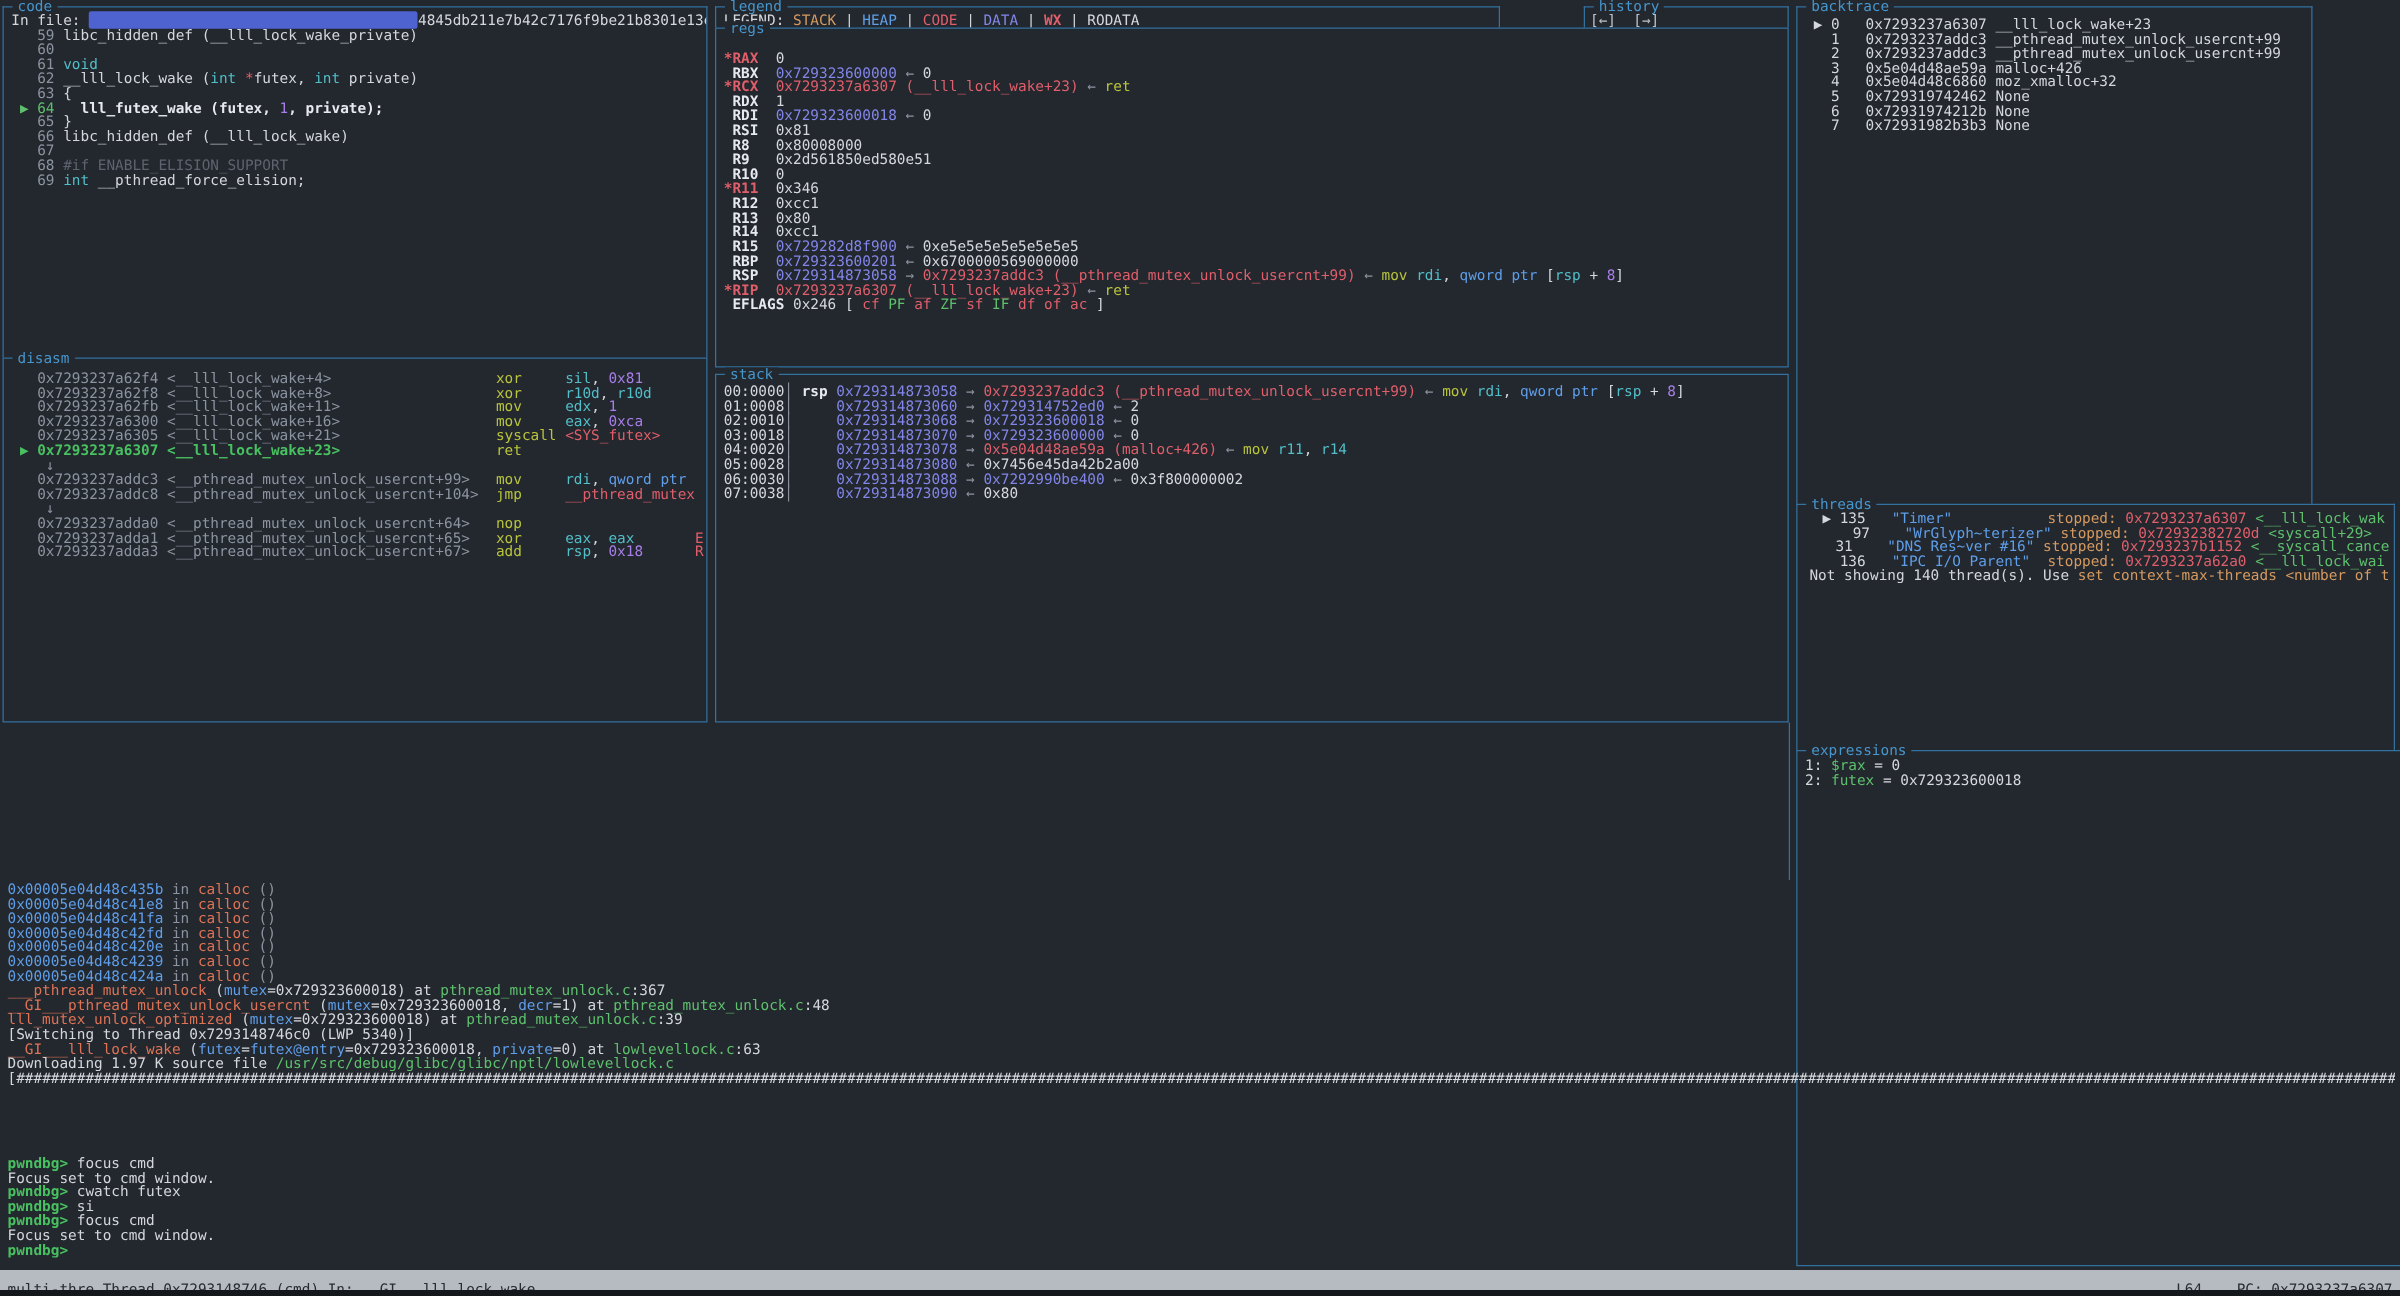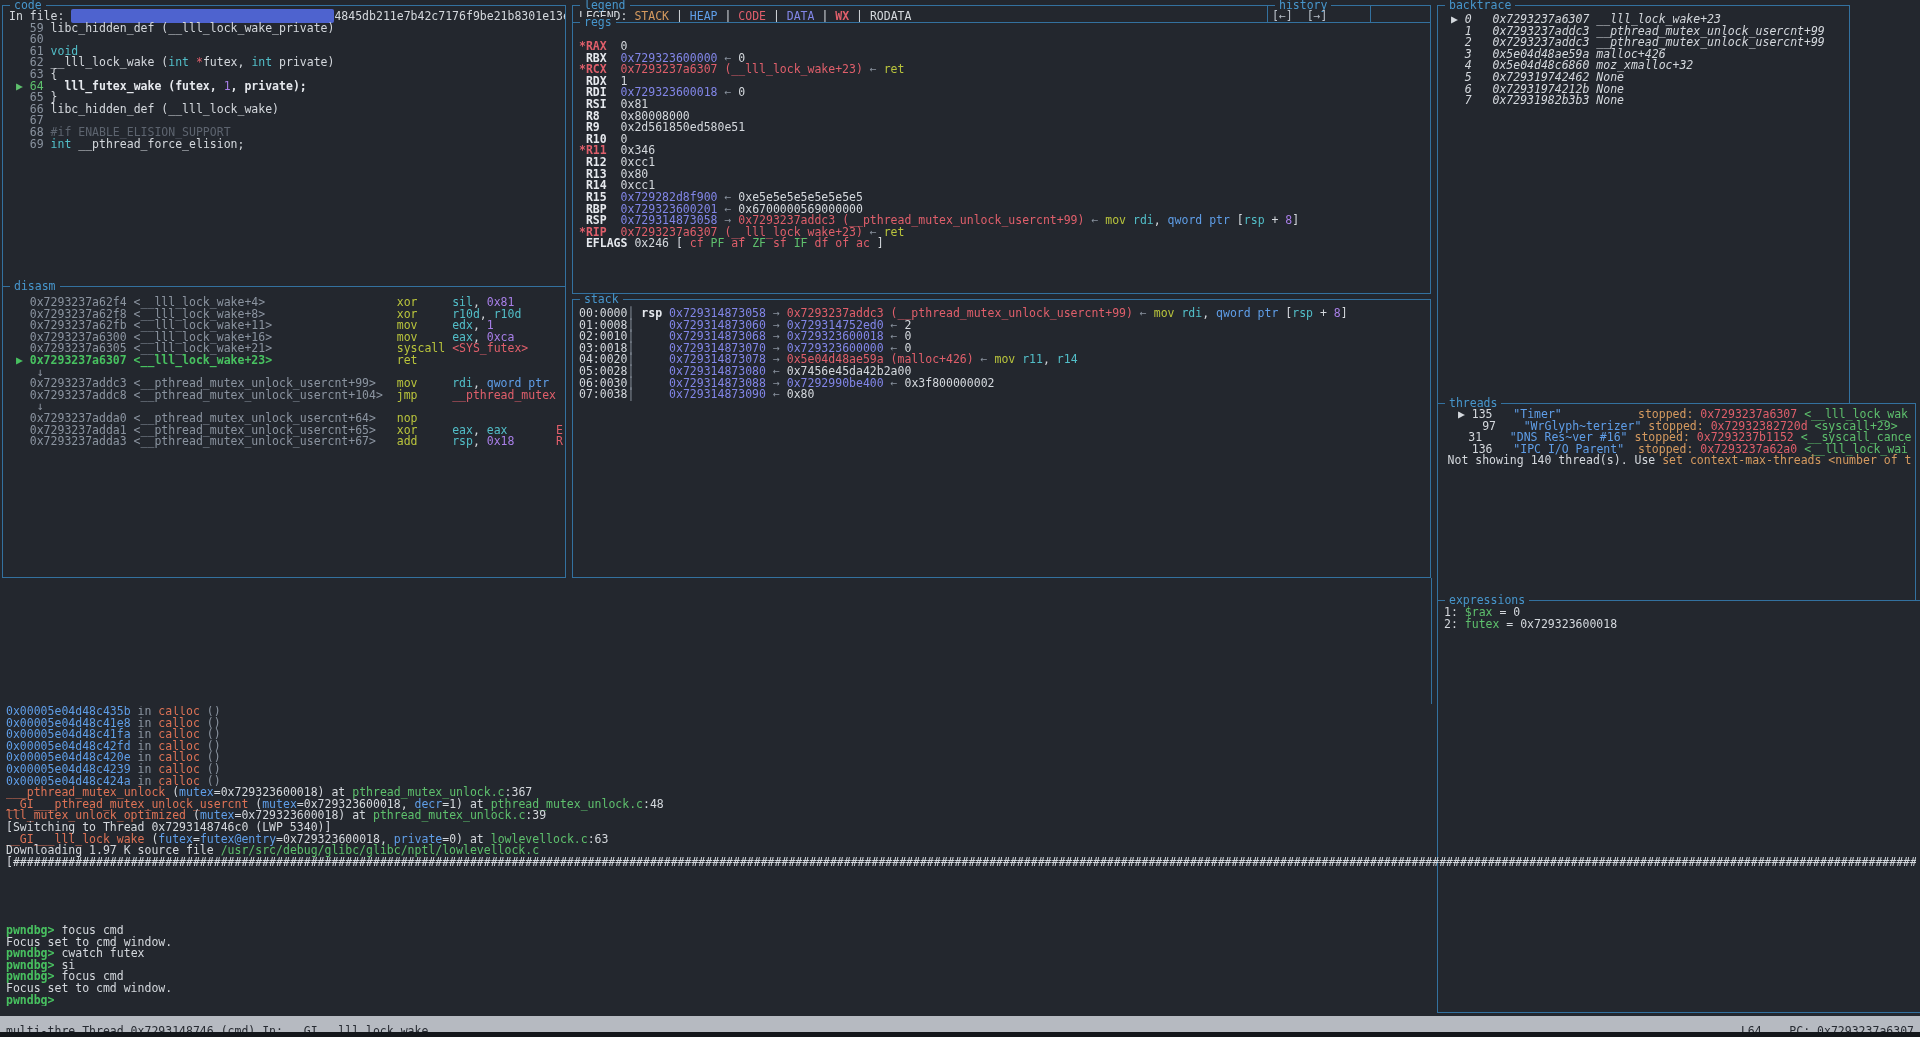--- a/index.html
+++ b/index.html
@@ -25,21 +25,21 @@
   .c-vi { color:#8286e8; }
   .c-pu { color:#a87fe8; }
   .c-wb { color:#e6e9ee; font-weight:bold; }
   .c-rx { background:#4e63cf; border-radius:2px; }
   #out-code      { padding:5px 0 0 6px; }
   #out-legend    { padding:5px 0 0 6px; }
   #out-history   { padding:5px 0 0 4px; color:#b9c0c9; }
   #out-regs      { padding:18px 0 0 6px; }
   #out-disasm    { padding:10px 0 0 6px; }
   #out-stack     { padding:8px 0 0 6px; }
-  #out-backtrace { padding:8px 0 0 6px;font-style:italic; }
+  #out-backtrace { padding:8px 0 0 6px; }
   #out-threads   { padding:5px 0 0 6px; }
   #out-expr      { padding:6px 0 0 6px; }
   #term-output   { position:absolute; left:6px; top:706px; width:1910px; overflow:hidden; }
   #term-prompt   { position:absolute; left:6px; top:925px; width:1910px; overflow:hidden; }
   .vseg { position:absolute; left:1431px; top:578px; height:126px; width:0; border-left:1px solid #33719f; }
   #statusbar { position:absolute; left:0; top:1016px; width:1920px; height:32px; background:#b6bac1; color:#272b32;
                display:flex; justify-content:space-between; align-items:center; padding:0 6px; white-space:pre; }
   #bottomstrip { position:absolute; left:0; top:1032px; width:1920px; height:5px; background:#14171b; }
   .hbtn { cursor:default; }
 </style>
@@ -49,21 +49,21 @@
 <div class="panel nb" style="left:2px;top:5px;width:564px;height:281px;">
   <span class="ptitle">code</span>
   <div class="pcontent" id="out-code"><div class="ln"><span class="c-d">In file: </span><span class="c-rx">                                      </span><span class="c-d">4845db211e7b42c7176f9be21b8301e13e</span></div><div class="ln"><span class="c-g">   59 </span><span class="c-d">libc_hidden_def (__lll_lock_wake_private)</span></div><div class="ln"><span class="c-g">   60</span></div><div class="ln"><span class="c-g">   61 </span><span class="c-cy">void</span></div><div class="ln"><span class="c-g">   62 </span><span class="c-d">__lll_lock_wake (</span><span class="c-cy">int</span><span class="c-d"> </span><span class="c-rd">*</span><span class="c-d">futex, </span><span class="c-cy">int</span><span class="c-d"> private)</span></div><div class="ln"><span class="c-g">   63 </span><span class="c-d">{</span></div><div class="ln"><span class="c-gn"> ▶ 64 </span><span class="c-wb">  lll_futex_wake (futex, </span><span class="c-pu">1</span><span class="c-wb">, private);</span></div><div class="ln"><span class="c-g">   65 </span><span class="c-d">}</span></div><div class="ln"><span class="c-g">   66 </span><span class="c-d">libc_hidden_def (__lll_lock_wake)</span></div><div class="ln"><span class="c-g">   67</span></div><div class="ln"><span class="c-g">   68 </span><span class="c-cm">#if ENABLE_ELISION_SUPPORT</span></div><div class="ln"><span class="c-g">   69 </span><span class="c-cy">int</span><span class="c-d"> __pthread_force_elision;</span></div></div>
 </div>
 
 <div class="panel" style="left:2px;top:286px;width:564px;height:292px;">
   <span class="ptitle">disasm</span>
   <div class="pcontent" id="out-disasm"><div class="ln"><span class="c-g">   0x7293237a62f4 &lt;__lll_lock_wake+4&gt;                   </span><span class="c-yl">xor     </span><span class="c-cy">sil</span><span class="c-d">, </span><span class="c-pu">0x81</span></div><div class="ln"><span class="c-g">   0x7293237a62f8 &lt;__lll_lock_wake+8&gt;                   </span><span class="c-yl">xor     </span><span class="c-cy">r10d</span><span class="c-d">, </span><span class="c-cy">r10d</span></div><div class="ln"><span class="c-g">   0x7293237a62fb &lt;__lll_lock_wake+11&gt;                  </span><span class="c-yl">mov     </span><span class="c-cy">edx</span><span class="c-d">, </span><span class="c-pu">1</span></div><div class="ln"><span class="c-g">   0x7293237a6300 &lt;__lll_lock_wake+16&gt;                  </span><span class="c-yl">mov     </span><span class="c-cy">eax</span><span class="c-d">, </span><span class="c-pu">0xca</span></div><div class="ln"><span class="c-g">   0x7293237a6305 &lt;__lll_lock_wake+21&gt;                  </span><span class="c-yl">syscall </span><span class="c-rd">&lt;SYS_futex&gt;</span></div><div class="ln"><span class="c-gb"> ▶ 0x7293237a6307 &lt;__lll_lock_wake+23&gt;                  </span><span class="c-yl">ret</span></div><div class="ln"><span class="c-g">    ↓</span></div><div class="ln"><span class="c-g">   0x7293237addc3 &lt;__pthread_mutex_unlock_usercnt+99&gt;   </span><span class="c-yl">mov     </span><span class="c-cy">rdi</span><span class="c-d">, </span><span class="c-bl">qword ptr</span></div><div class="ln"><span class="c-g">   0x7293237addc8 &lt;__pthread_mutex_unlock_usercnt+104&gt;  </span><span class="c-yl">jmp     </span><span class="c-rd">__pthread_mutex</span></div><div class="ln"><span class="c-g">    ↓</span></div><div class="ln"><span class="c-g">   0x7293237adda0 &lt;__pthread_mutex_unlock_usercnt+64&gt;   </span><span class="c-yl">nop</span></div><div class="ln"><span class="c-g">   0x7293237adda1 &lt;__pthread_mutex_unlock_usercnt+65&gt;   </span><span class="c-yl">xor     </span><span class="c-cy">eax</span><span class="c-d">, </span><span class="c-cy">eax</span><span class="c-d">       </span><span class="c-rd">E</span></div><div class="ln"><span class="c-g">   0x7293237adda3 &lt;__pthread_mutex_unlock_usercnt+67&gt;   </span><span class="c-yl">add     </span><span class="c-cy">rsp</span><span class="c-d">, </span><span class="c-pu">0x18</span><span class="c-d">      </span><span class="c-rd">R</span></div></div>
 </div>
 
-<div class="panel nb" style="left:572px;top:5px;width:799px;height:17px;">
+<div class="panel nb" style="left:572px;top:5px;width:628px;height:17px;">
   <span class="ptitle">legend</span>
   <div class="pcontent" id="out-legend"><div class="ln"><span class="c-d">LEGEND: </span><span class="c-or">STACK</span><span class="c-d"> | </span><span class="c-bl">HEAP</span><span class="c-d"> | </span><span class="c-rd">CODE</span><span class="c-d"> | </span><span class="c-vi">DATA</span><span class="c-d"> | </span><span class="c-rb">WX</span><span class="c-d"> | </span><span class="c-d">RODATA</span></div></div>
 </div>
 
 <div class="panel nb" style="left:1267px;top:5px;width:164px;height:17px;">
   <span class="ptitle">history</span>
   <div class="pcontent" id="out-history"><span class="hbtn">[←]</span><span>  </span><span class="hbtn">[→]</span></div>
 </div>
 
 <div class="panel" style="left:572px;top:22px;width:859px;height:272px;">

